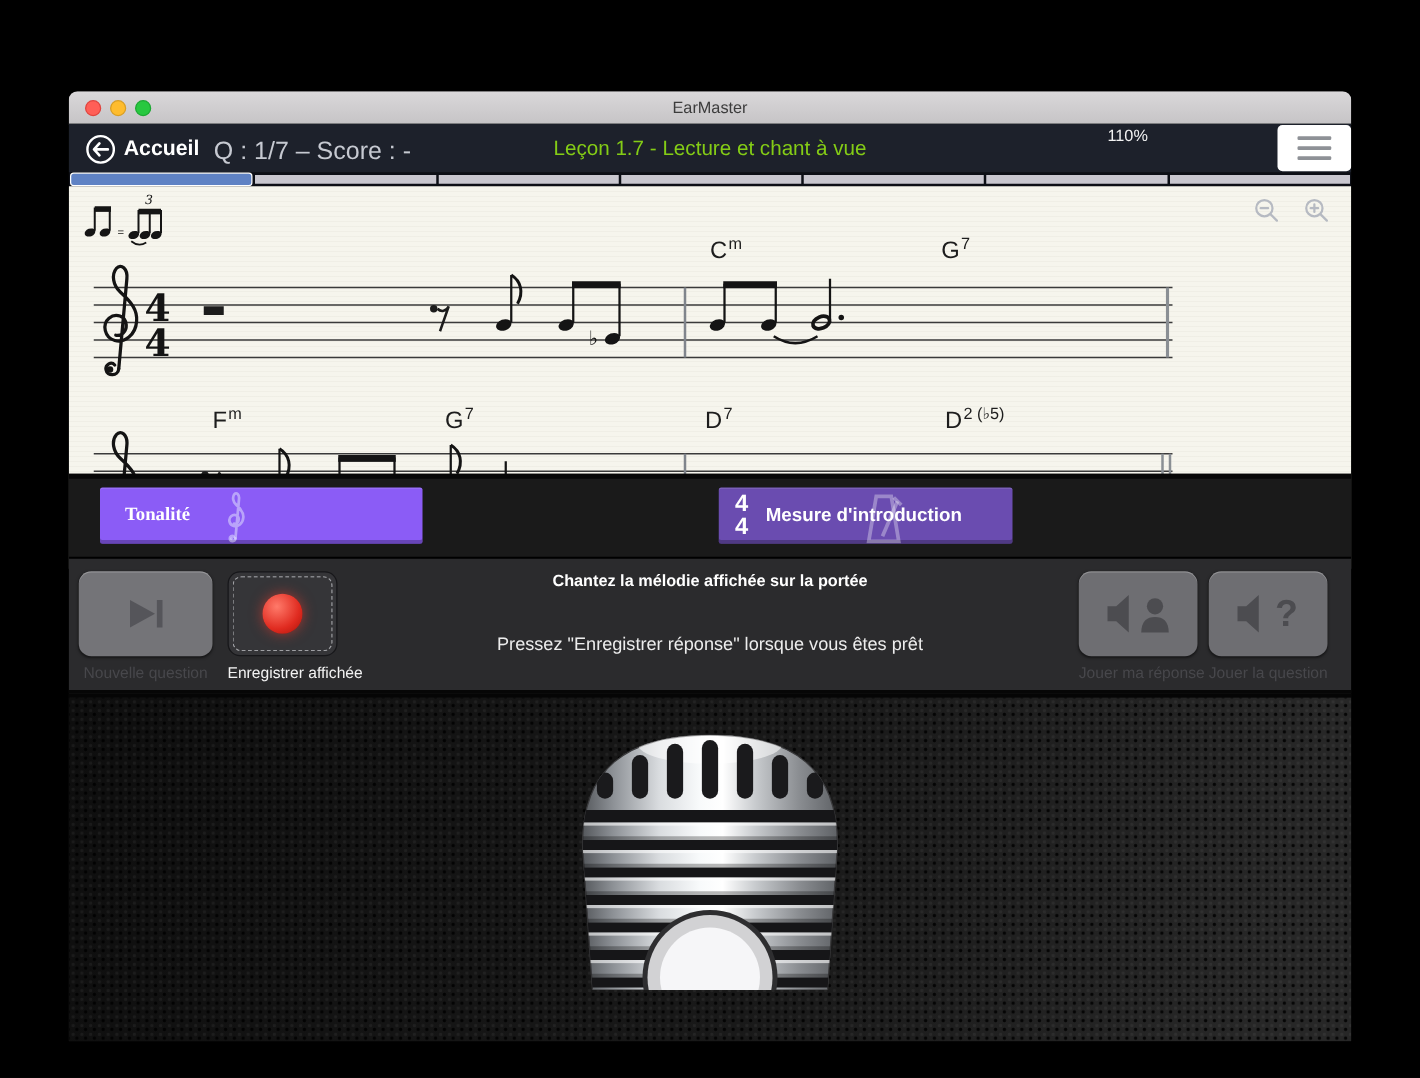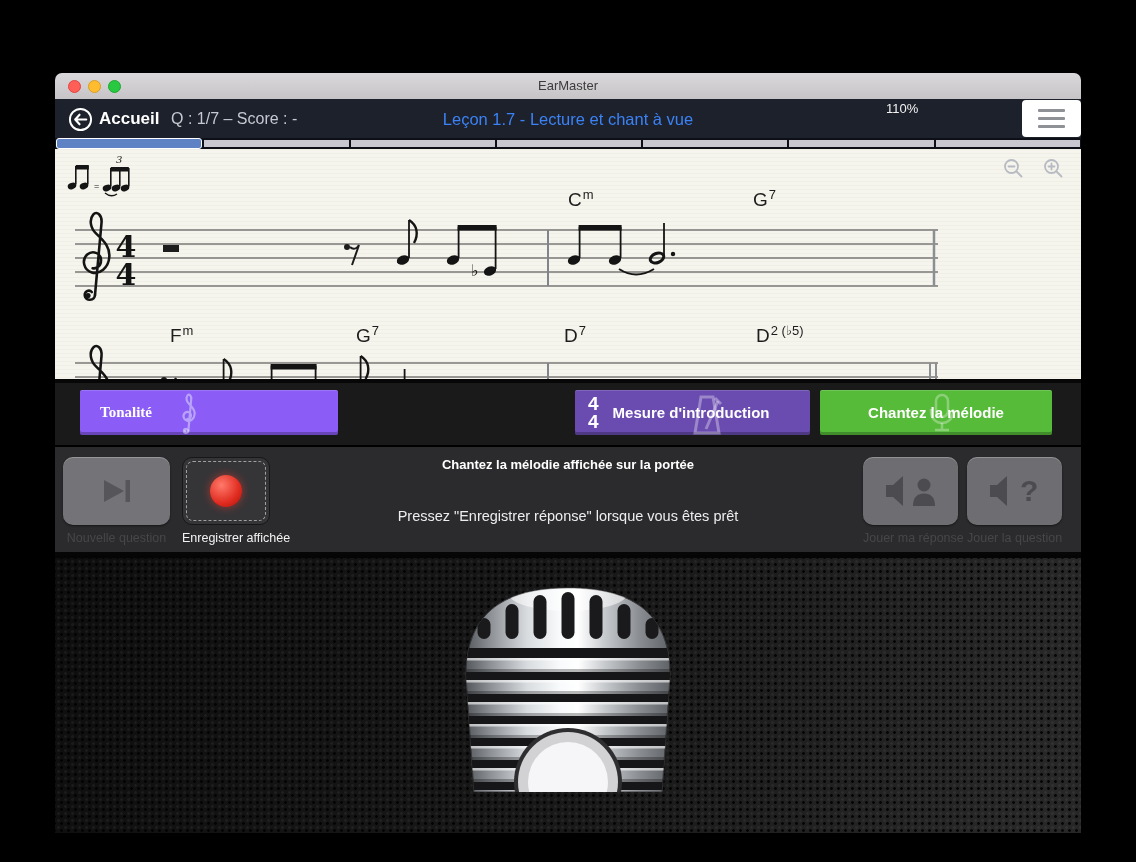--- a/index.html
+++ b/index.html
@@ -15,22 +15,22 @@
   .tl.red{left:13px;background:#ff5f57;border:1px solid #e0443e;box-sizing:border-box;}
   .tl.yellow{left:33px;background:#febc2e;border:1px solid #d89e24;box-sizing:border-box;}
   .tl.green{left:53px;background:#28c840;border:1px solid #1da833;box-sizing:border-box;}
   .wintitle{position:absolute;left:0;right:0;top:5px;text-align:center;
             font-size:13px;color:#3c3c3c;}
 
   
   .header{position:absolute;left:0;top:26px;width:100%;height:39px;background:#1d212b;}
   .backbtn{position:absolute;left:13px;top:8px;width:25px;height:25px;cursor:pointer;}
   .home{position:absolute;left:44px;top:10px;font-size:17px;font-weight:bold;color:#fff;}
-  .qscore{position:absolute;left:116px;top:11px;font-size:16px;color:#c6c9d1;}
-  .lesson{position:absolute;left:0;right:0;top:11px;text-align:center;font-size:16.5px;color:#3b82f6;}
+  .qscore{position:absolute;left:116px;top:11px;font-size:20px;color:#c6c9d1;}
+  .lesson{position:absolute;left:0;right:0;top:11px;text-align:center;font-size:16.5px;color:#84cc16;}
   .zoomlvl{position:absolute;left:831px;top:2px;font-size:13px;color:#f2f2f2;}
   .hamburger{position:absolute;right:0;top:1px;width:59px;height:37px;background:#fff;
              border-radius:4px;display:flex;flex-direction:column;justify-content:center;
              align-items:center;gap:5px;cursor:pointer;}
   .hamburger i{display:block;width:27px;height:3px;background:#8e9196;border-radius:1px;}
 
   
   .progress{position:absolute;left:0;top:65px;width:100%;height:11px;background:#0d0f16;
             display:flex;align-items:center;padding:0 1px;box-sizing:border-box;gap:2px;}
   .pseg{flex:1;height:7px;background:#c9c7cf;}
@@ -267,30 +267,20 @@
       </span>
       <span style="position:relative;z-index:2">Mesure d'introduction</span>
       <svg class="ghost" style="left:112px" width="40" height="44" viewBox="0 0 40 44">
         <g stroke="rgba(255,255,255,.35)" stroke-width="3" fill="none">
           <path d="M8 41 L14 5 L26 5 L32 41 Z"></path>
           <path d="M19 37 L31 9"></path>
           <path d="M28 6 L34 12"></path>
         </g>
       </svg>
     </div>
-    <div class="step step-green" style="left:765px;width:232px;justify-content:center">
-      <span style="position:relative;z-index:2">Chantez la mélodie</span>
-      <svg class="ghost" style="left:104px" width="36" height="44" viewBox="0 0 36 44">
-        <g stroke="rgba(255,255,255,.33)" stroke-width="2.5" fill="none">
-          <rect x="12" y="3" width="12" height="22" rx="6"></rect>
-          <path d="M7 17 v3 a11 11 0 0 0 22 0 v-3"></path>
-          <path d="M18 31 V38 M11 38 H25"></path>
-        </g>
-      </svg>
-    </div>
   </div>
 
   <div class="transport">
     <div class="tbtn graybtn" style="left:8px">
       <svg width="34" height="24" viewBox="0 0 34 24">
         <polygon points="4,1 24,12 4,23" fill="#55555a"></polygon>
         <rect x="25.5" y="1" width="4.5" height="22" fill="#55555a"></rect>
       </svg>
     </div>
     <div class="tlabel dimlabel" style="left:8px;width:107px">Nouvelle question</div>

